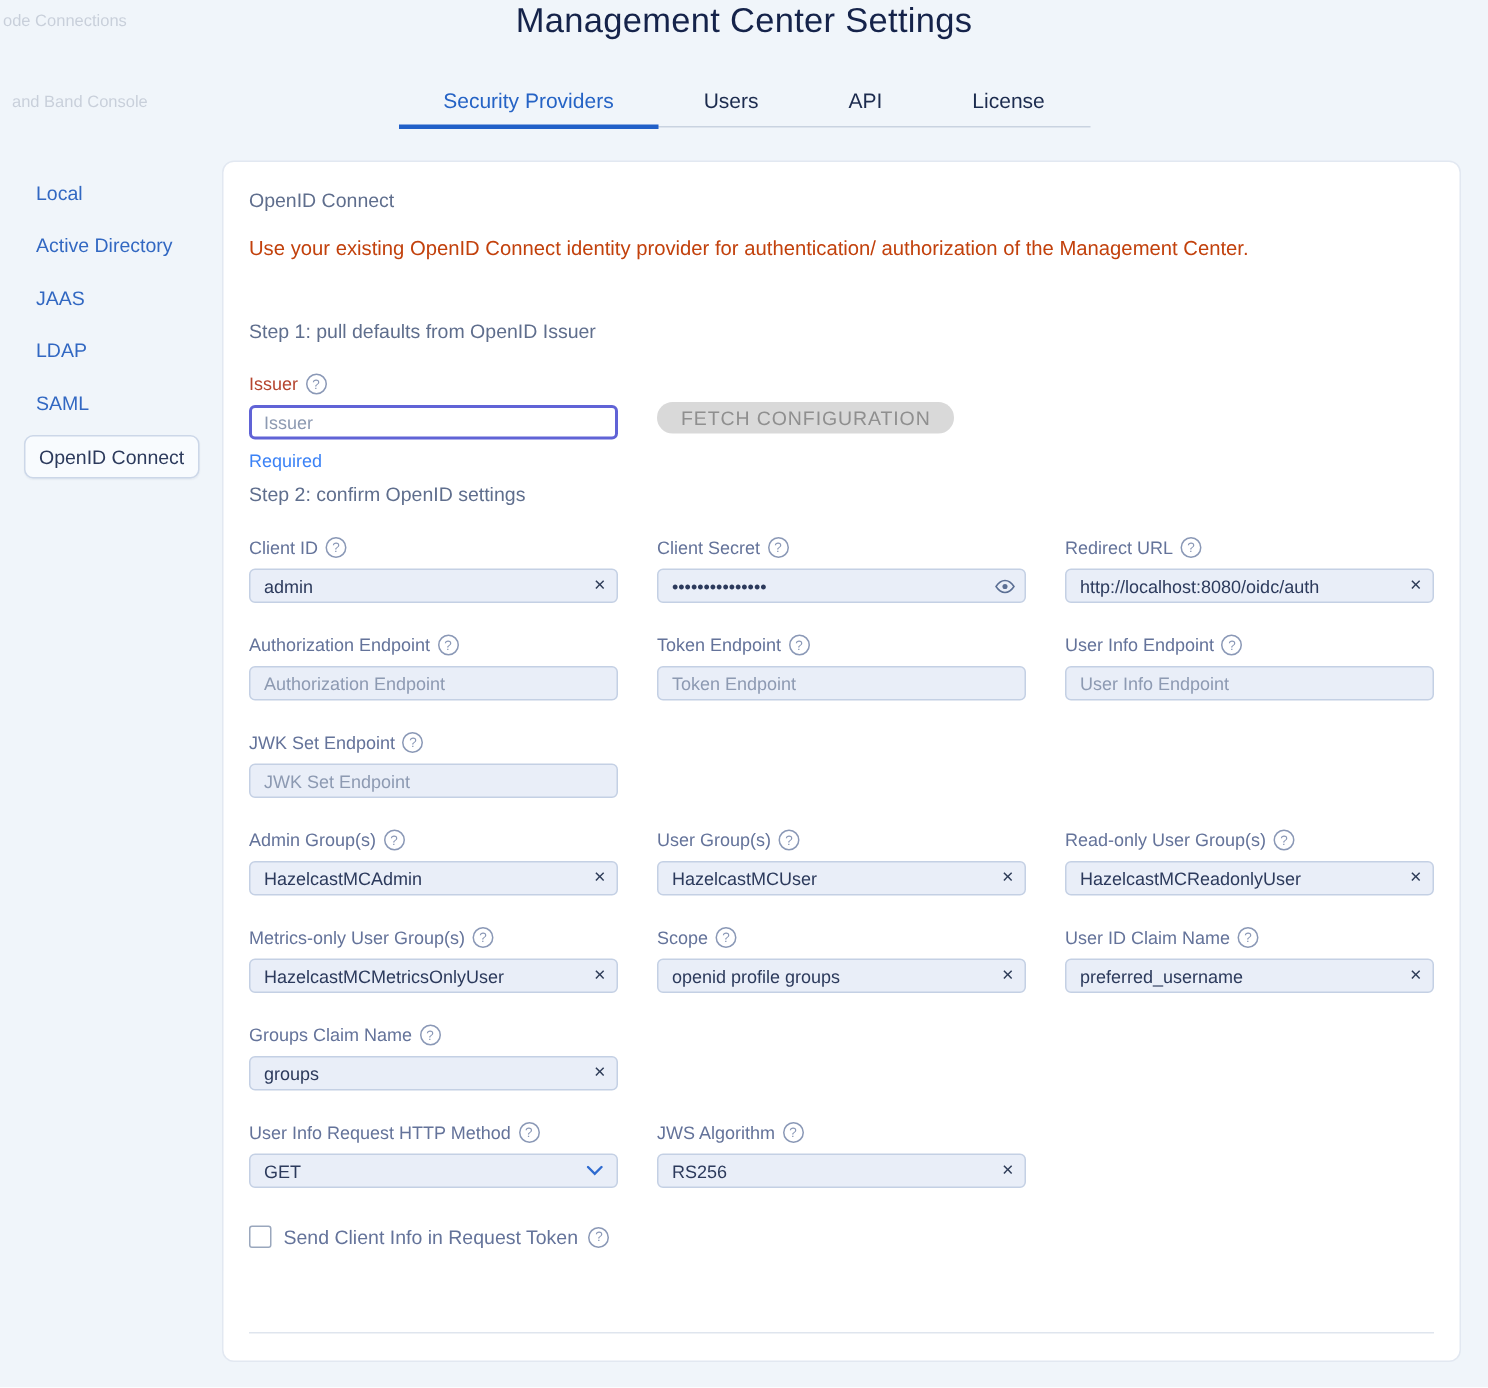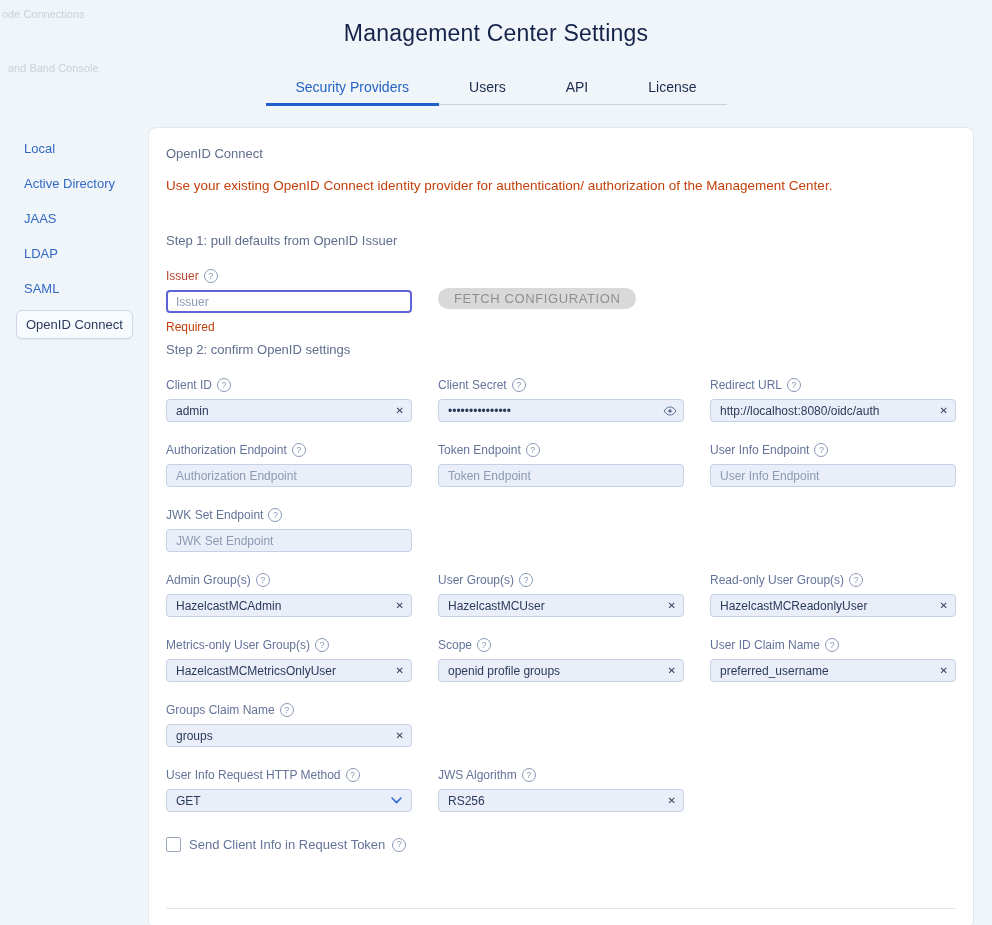--- a/index.html
+++ b/index.html
@@ -7,21 +7,21 @@
     width:992px;height:925px;position:relative;overflow:hidden;
     background:#f0f5fa;
     font-family:"Liberation Sans",sans-serif;
     color:#1c2b4e;
   }
   .faint{position:absolute;font-size:11px;color:#8a94a8;opacity:.38;white-space:nowrap;}
   .faint1{left:2px;top:8px;}
   .faint2{left:8px;top:62px;}
 
   .title{
-    margin:0;padding-top:20px;text-align:center;
+    margin:0;padding-top:0;text-align:center;
     font-size:23px;font-weight:500;color:#15234a;letter-spacing:.2px;
   }
 
   .tabs{display:flex;justify-content:center;margin-top:23px;}
   .tabs-inner{display:flex;border-bottom:1px solid #c9d3e0;align-items:center;}
   .tab{
     position:relative;padding:9px 30px;font-size:14px;color:#1c2b4e;cursor:pointer;
   }
   .tab.active{color:#2563c5;font-weight:500;}
   .tab.active::after{
@@ -69,21 +69,21 @@
   .txt.focus{background:#fff;border:2px solid #6063d6;padding-left:8px;}
   .clear{
     position:absolute;right:8px;top:50%;transform:translateY(-50%);
     font-size:10px;color:#2e3c58;cursor:pointer;line-height:1;
   }
   .clear::before{content:"✕";}
   .eye{
     position:absolute;right:7px;top:50%;transform:translateY(-50%);
     cursor:pointer;line-height:0;
   }
-  .error{margin-top:7px;font-size:12px;color:#c2410c;}
+  .error{margin-top:7px;font-size:12px;color:#3b82f6;}
 
   .fetch-wrap{padding-top:19px;}
   .btn-gray{
     background:#d9d9d9;color:#8f8f8f;border:none;border-radius:11px;
     height:21px;padding:0 16px;font-size:13px;letter-spacing:.6px;
     font-family:"Liberation Sans",sans-serif;cursor:default;
   }
 
   .select{
     display:flex;align-items:center;justify-content:space-between;height:23px;

